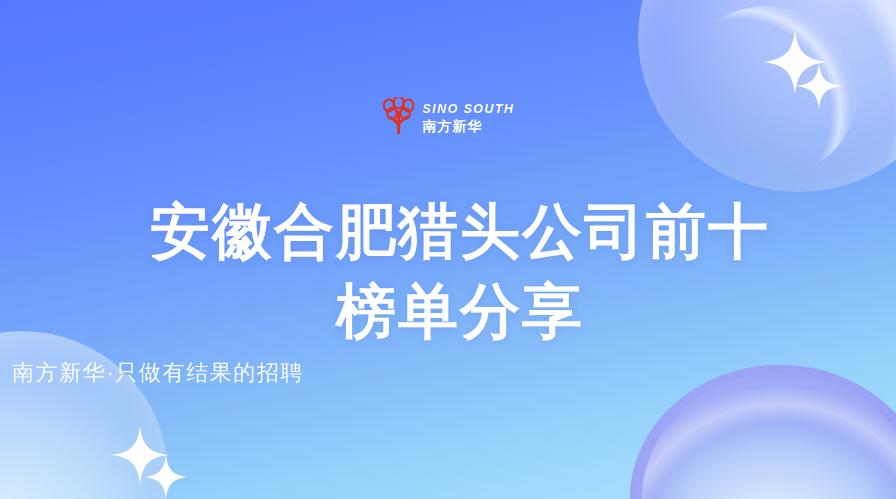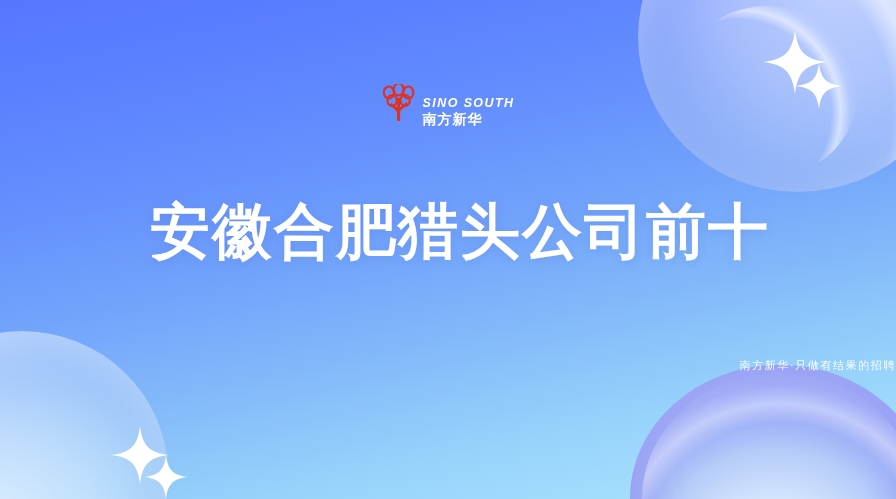--- a/index.html
+++ b/index.html
@@ -127,24 +127,24 @@
   .sparkle {
     position: absolute;
     pointer-events: none;
   }
   .sparkle svg { display: block; }
 
   
   .logo {
     position: absolute;
     left: 50%;
-    top: 84px;
+    top: 97px;
     transform: translateX(-50%);
     display: flex;
-    align-items: flex-end;
+    align-items: center;
     gap: 7px;
   }
   .logo-mark { display: block; }
   .logo-words {
     display: flex;
     flex-direction: column;
     justify-content: center;
     line-height: 1;
   }
   .logo-en {
@@ -179,23 +179,23 @@
     text-shadow: 0 2px 10px rgba(60,96,200,0.18);
   }
   .headline-line { display: block; margin-left: 24px; }
 
   
   .subtitle {
     position: absolute;
     left: 0;
     right: 0;
     top: 358px;
-    text-align: right;
+    text-align: left;
     color: rgba(255,255,255,0.95);
-    font-size: 11px;
+    font-size: 22px;
     font-weight: normal;
     letter-spacing: 1.6px;
     padding-left: 12px;
   }
 </style>
 </head>
 <body>
 
 <div id="poster">
 
@@ -243,17 +243,18 @@
       </svg>
     </span>
     <span class="logo-words">
       <span class="logo-en">SINO SOUTH</span>
       <span class="logo-cn">南方新华</span>
     </span>
   </div>
 
   <h1 class="headline">
     <span class="headline-line">安徽合肥猎头公司前十</span>
+    <span class="headline-line">榜单分享</span>
   </h1>
 
   <div class="subtitle">南方新华·只做有结果的招聘</div>
 
 </div>
 
 </body></html>

